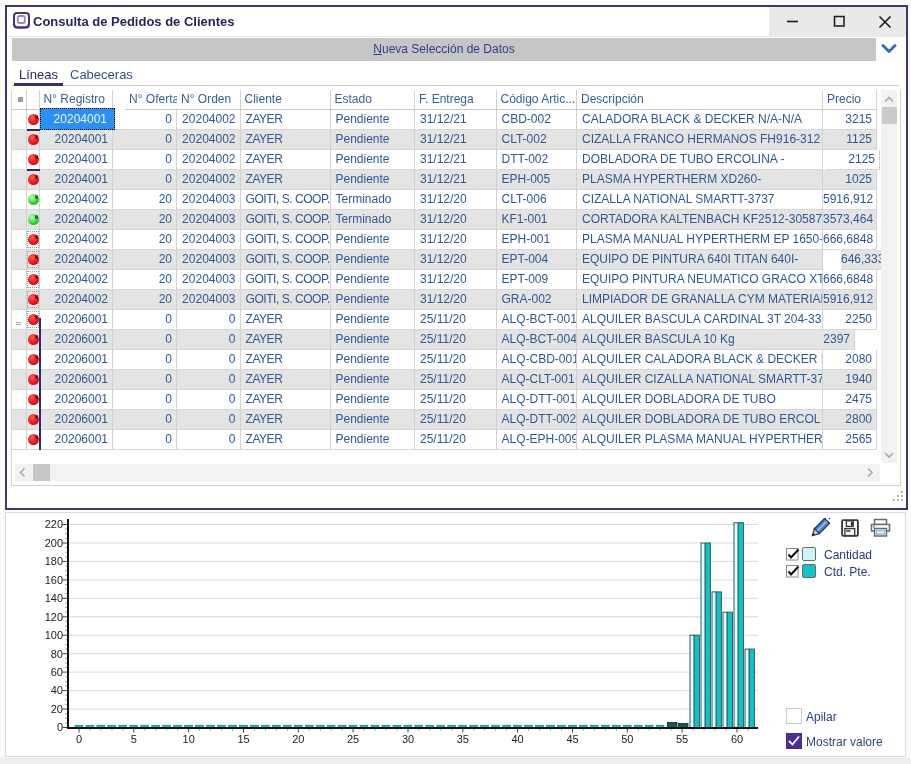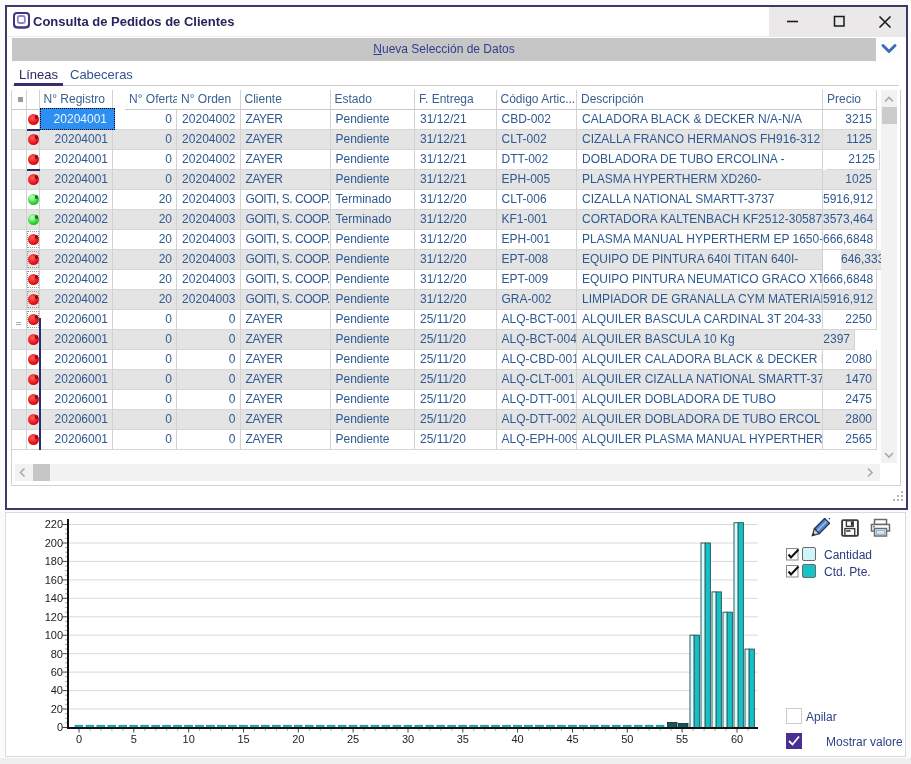--- a/index.html
+++ b/index.html
@@ -189,21 +189,21 @@
     <div class="dc alt" style="left:27px;width:12.5px">
       <span class="dotbox"></span>
       <span class="ballr"></span>
     </div>
     <div class="dc alt num" style="left:39.5px;width:73.5px">20204002</div>
     <div class="dc alt num" style="left:113px;width:64px">20</div>
     <div class="dc alt num" style="left:177px;width:63.5px">20204003</div>
     <div class="dc alt txt cliente" style="left:240.5px;width:90.0px">GOITI, S. COOP.</div>
     <div class="dc alt txt" style="left:330.5px;width:84.5px">Pendiente</div>
     <div class="dc alt txt" style="left:415px;width:81.5px">31/12/20</div>
-    <div class="dc alt txt" style="left:496.5px;width:80.5px">EPT-008</div>
+    <div class="dc alt txt" style="left:496.5px;width:80.5px">EPT-004</div>
     <div class="dc alt txt" style="left:577px;width:246px">EQUIPO DE PINTURA 640I TITAN 640I-</div>
     <div class="dc alt num precio" style="left:841px;width:54px">646,3336</div>
   </div>
 <div class="dr" style="top:270px">
     <div class="dc" style="left:11px;width:16px"></div>
     <div class="dc" style="left:27px;width:12.5px">
       <span class="dotbox"></span>
       <span class="ballr"></span>
     </div>
     <div class="dc num" style="left:39.5px;width:73.5px">20204002</div>
@@ -284,21 +284,21 @@
       <span class="ballr"></span>
     </div>
     <div class="dc alt num" style="left:39.5px;width:73.5px">20206001</div>
     <div class="dc alt num" style="left:113px;width:64px">0</div>
     <div class="dc alt num" style="left:177px;width:63.5px">0</div>
     <div class="dc alt txt cliente" style="left:240.5px;width:90.0px">ZAYER</div>
     <div class="dc alt txt" style="left:330.5px;width:84.5px">Pendiente</div>
     <div class="dc alt txt" style="left:415px;width:81.5px">25/11/20</div>
     <div class="dc alt txt" style="left:496.5px;width:80.5px">ALQ-CLT-001</div>
     <div class="dc alt txt" style="left:577px;width:246px">ALQUILER CIZALLA NATIONAL SMARTT-37:</div>
-    <div class="dc alt num precio" style="left:823px;width:54px">1470</div>
+    <div class="dc alt num precio" style="left:823px;width:54px">1940</div>
   </div>
 <div class="dr" style="top:390px">
     <div class="dc" style="left:11px;width:16px"></div>
     <div class="dc" style="left:27px;width:12.5px">
       <span class="ballr"></span>
     </div>
     <div class="dc num" style="left:39.5px;width:73.5px">20206001</div>
     <div class="dc num" style="left:113px;width:64px">0</div>
     <div class="dc num" style="left:177px;width:63.5px">0</div>
     <div class="dc txt cliente" style="left:240.5px;width:90.0px">ZAYER</div>
@@ -620,12 +620,12 @@
   <path d="M2.5 6.5 L5 9.5 L12.5 1.5" fill="none" stroke="#111" stroke-width="2.1"></path>
 </svg>
 <div class="abs" style="left:802px;top:564px;width:14px;height:14px;background:#16c2c8;border:1.6px solid #6a6a6a;border-radius:2px"></div>
 <div class="abs leglabel" style="left:824px;top:565px">Ctd. Pte.</div>
 <div class="abs" style="left:786px;top:708px;width:16px;height:16px;background:#fff;border:1.6px solid #cbcbcb"></div>
 <div class="abs cklabel" style="left:806px;top:710px">Apilar</div>
 <div class="abs" style="left:786px;top:733px;width:16px;height:16px;background:#4c2f92"></div>
 <svg class="abs" style="left:786px;top:733px" width="16" height="16">
   <path d="M3 8 L6.5 11.5 L13 3.5" fill="none" stroke="#fff" stroke-width="1.8"></path>
 </svg>
-<div class="abs cklabel" style="left:826px;top:735px">Mostrar valore</div>
+<div class="abs cklabel" style="left:806px;top:735px">Mostrar valore</div>
 </body></html>

